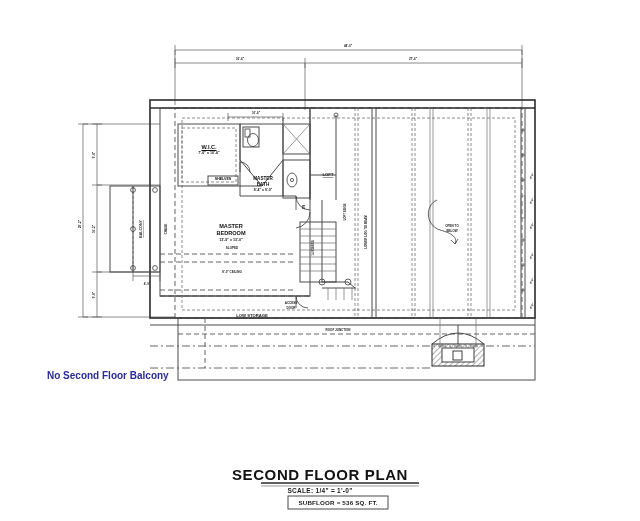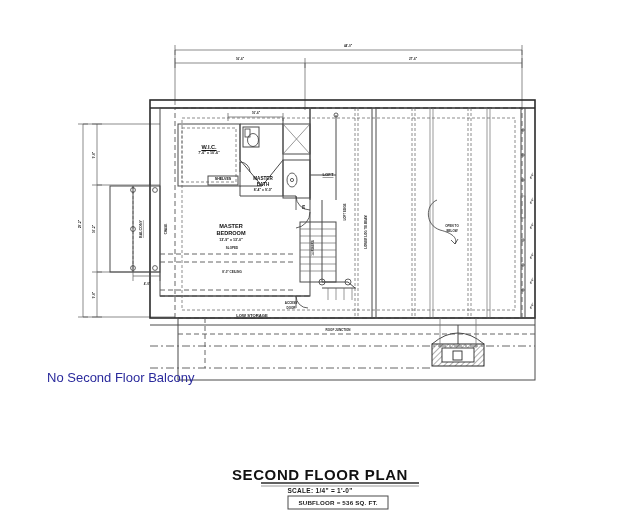--- a/index.html
+++ b/index.html
@@ -283,21 +283,21 @@
   <div style="position:absolute; left:0; top:466px; width:640px; text-align:center;
               font-size:15px; font-weight:bold; letter-spacing:0.6px; color:#111;">SECOND FLOOR PLAN</div>
 
   <div style="position:absolute; left:0; top:487px; width:640px; text-align:center;
               font-size:6.5px; font-weight:bold; letter-spacing:0.3px; color:#1a1a1a;">SCALE: 1/4" = 1'-0"</div>
 
   <div style="position:absolute; left:288px; top:497px; width:100px; height:12px;
               line-height:12px; text-align:center; font-size:6.2px; font-weight:bold;
               letter-spacing:0.2px; color:#1a1a1a;">SUBFLOOR = 536 SQ. FT.</div>
 
-  <div style="position:absolute; left:47px; top:370px; font-size:13px; font-weight:normal;
+  <div style="position:absolute; left:47px; top:370px; font-size:10px; font-weight:bold;
               color:#2a2a9c;">No Second Floor Balcony</div>
 
   <div style="position:absolute; left:185px; top:144px; width:48px; text-align:center;
               font-size:5.6px; font-weight:bold; color:#111; text-decoration:underline;">W.I.C.</div>
   <div style="position:absolute; left:183px; top:151px; width:52px; text-align:center;
               font-size:3.6px; font-weight:bold; color:#111;">7'-6" x 10'-6"</div>
 
   <div style="position:absolute; left:209px; top:177px; width:28px; text-align:center;
               font-size:3.6px; font-weight:bold; color:#111;">SHELVES</div>
 

